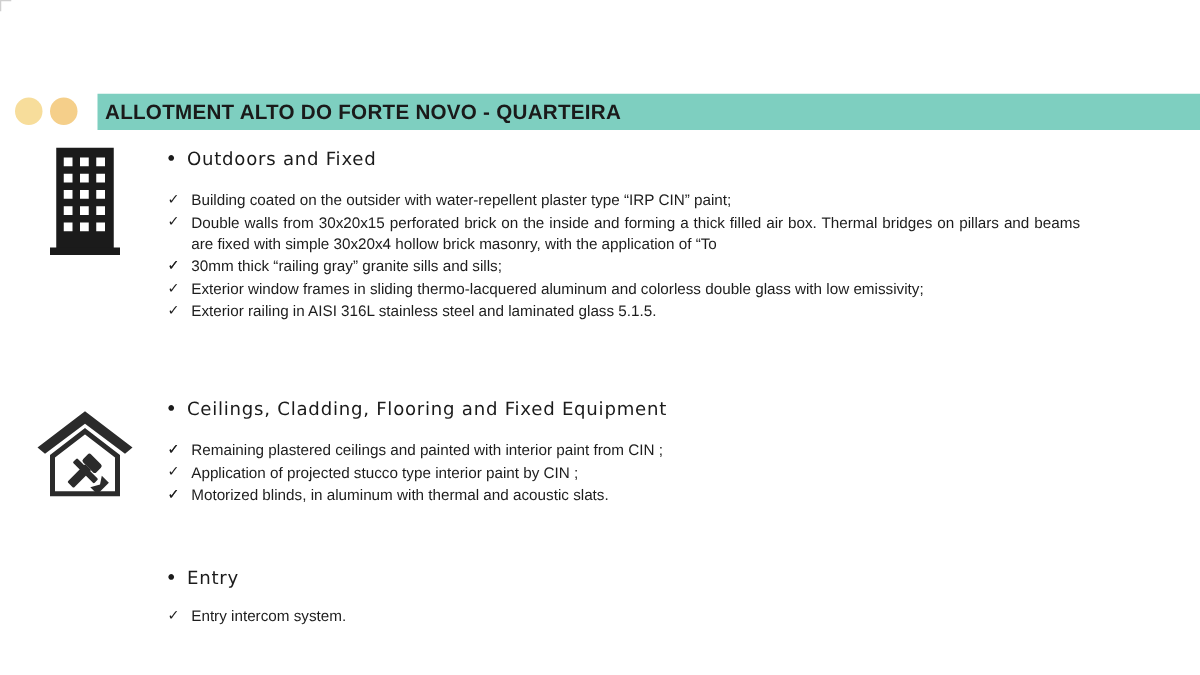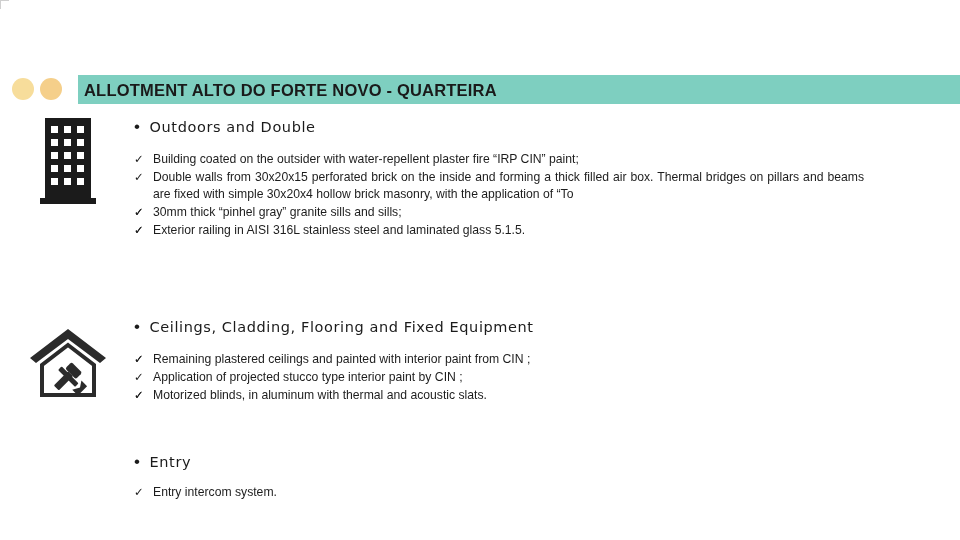--- a/index.html
+++ b/index.html
@@ -177,29 +177,29 @@
     </g>
     <g transform="rotate(45 40 52)">
       <rect x="28" y="49" width="24" height="5" rx="1" fill="#2b2b2b"></rect>
       <path d="M52 45 L60 45 L60 58 L52 58 L56 51 Z" fill="#2b2b2b"></path>
     </g>
   </svg>
 
   <div class="section sec1">
     <div class="sec-head">
       <span class="bullet-dot">•</span>
-      <span class="sec-title">Outdoors and Double</span>
+      <span class="sec-title">Outdoors and Fixed</span>
     </div>
     <div class="list-wrap">
       <ul class="checklist">
-        <li><span class="check">✓</span><span>Building coated on the outsider with water-repellent plaster fire “IRP CIN” paint;</span></li>
+        <li><span class="check">✓</span><span>Building coated on the outsider with water-repellent plaster type “IRP CIN” paint;</span></li>
         <li><span class="check">✓</span><span>Double walls from 30x20x15 perforated brick on the inside and forming a thick filled air box. Thermal bridges on pillars and beams are fixed with simple 30x20x4 hollow brick masonry, with the application of “To</span></li>
         <li><span class="check">✓</span></li>
-        <li><span class="check">✓</span><span>30mm thick “pinhel gray” granite sills and sills;</span></li>
-        <li><span class="check">✓</span></li>
+        <li><span class="check">✓</span><span>30mm thick “railing gray” granite sills and sills;</span></li>
+        <li><span class="check">✓</span><span>Exterior window frames in sliding thermo-lacquered aluminum and colorless double glass with low emissivity;</span></li>
         <li><span class="check">✓</span><span>Exterior railing in AISI 316L stainless steel and laminated glass 5.1.5.</span></li>
       </ul>
     </div>
   </div>
 
   <div class="section sec2">
     <div class="sec-head">
       <span class="bullet-dot">•</span>
       <span class="sec-title">Ceilings, Cladding, Flooring and Fixed Equipment</span>
     </div>

